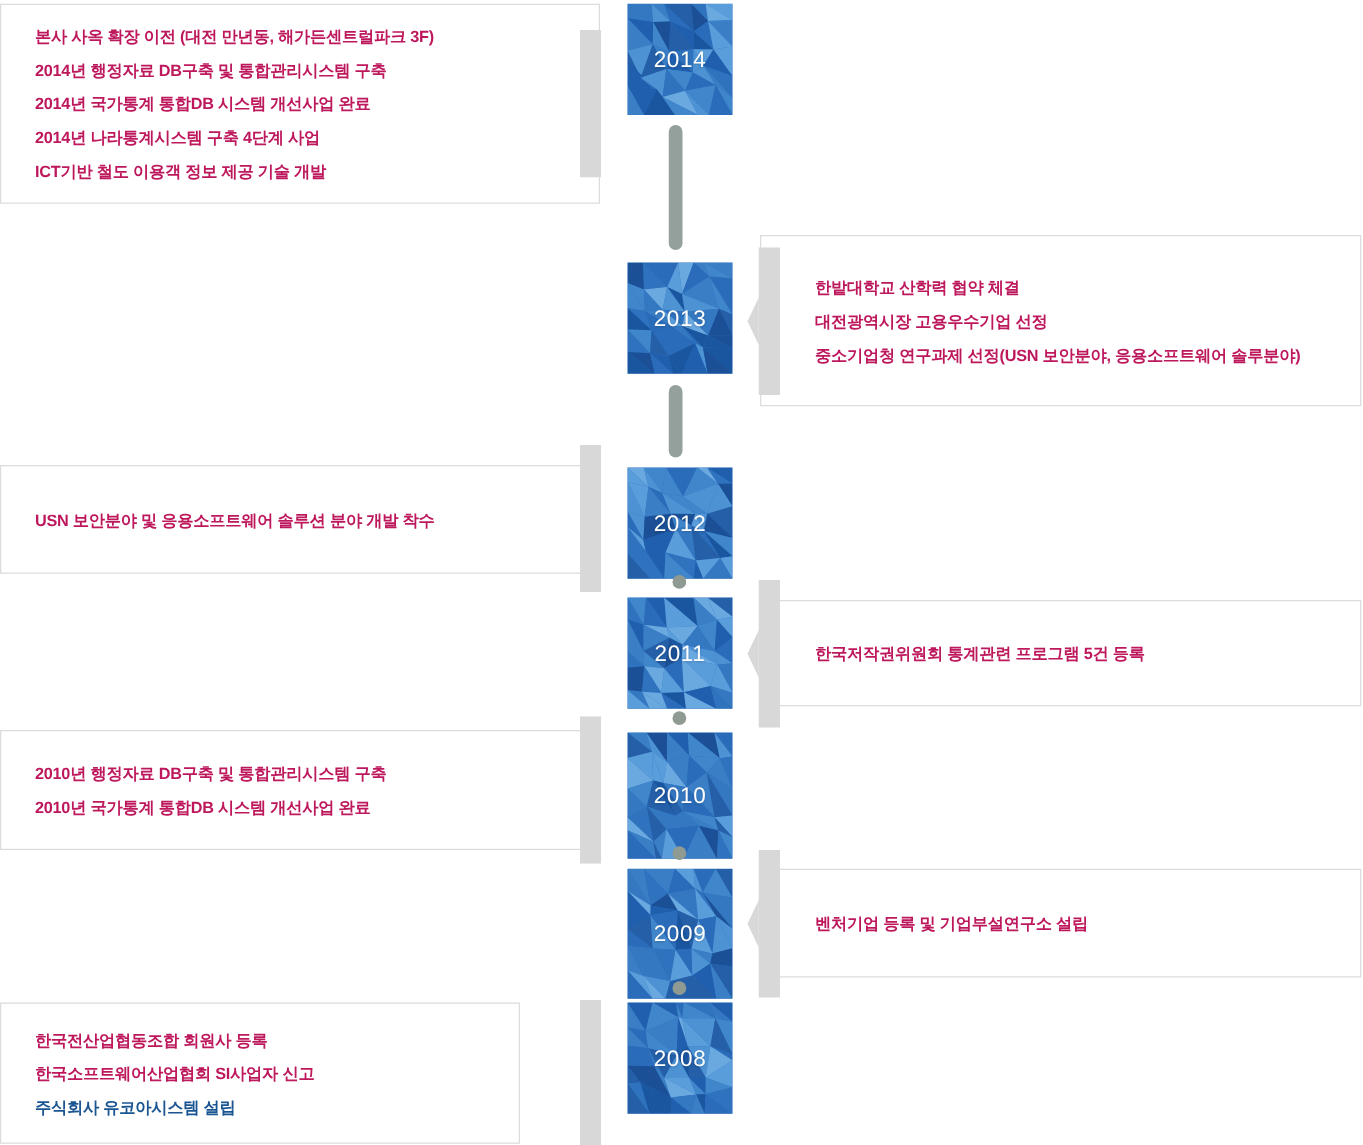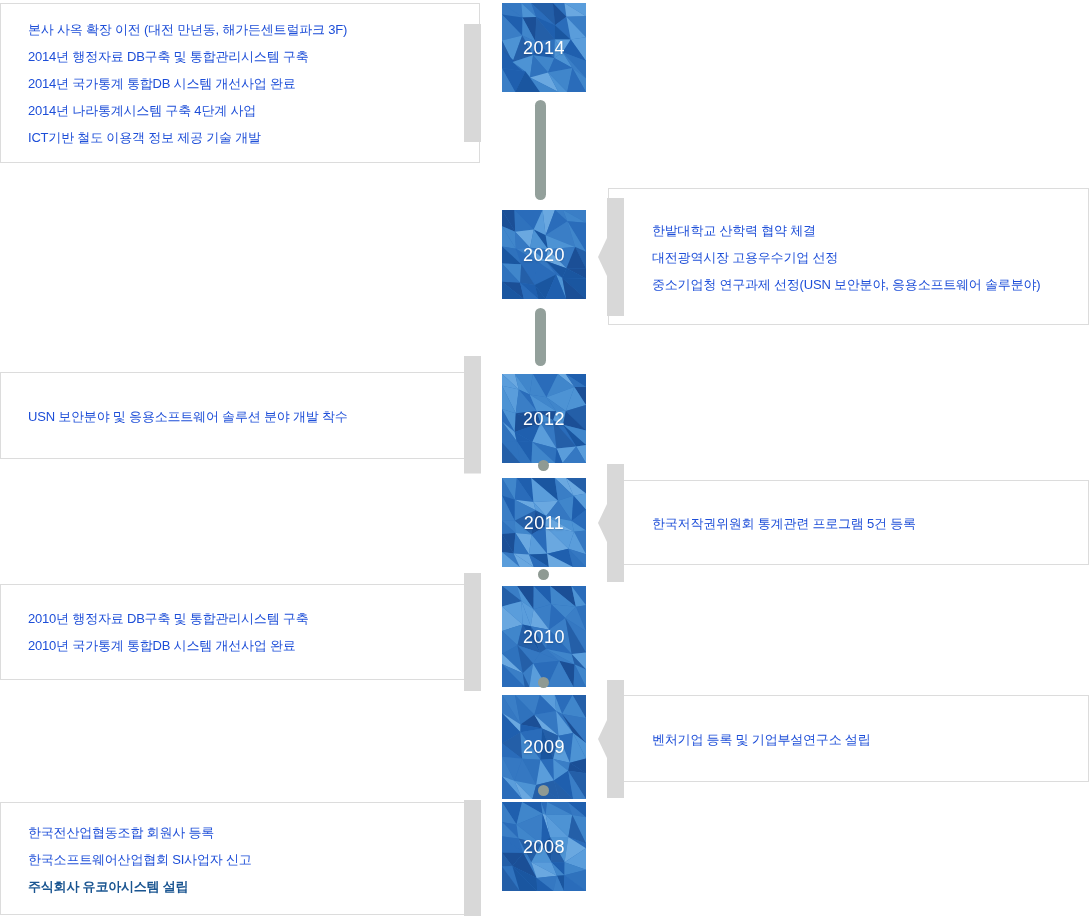--- a/index.html
+++ b/index.html
@@ -33,23 +33,24 @@
     transform: translateY(-50%);
     padding: 0 24px;
     box-sizing: border-box;
   }
   .box-left .lines { padding-left: 27px; padding-right: 20px; }
   .box-right .lines { padding-left: 43px; padding-right: 20px; }
 
   .line {
     font-size: 13px;
     line-height: 27px;
-    color: #1d4ed8;
+    color: #be185d;
     letter-spacing: -0.2px;
     white-space: nowrap;
+    font-weight: bold;
   }
   .line.highlight {
     color: #1a5591;
     font-weight: bold;
   }
 
   
   .tab {
     position: absolute;
     width: 17px;
@@ -244,21 +245,21 @@
         <polygon points="0,71.68 21.88,89 0,89" fill="#1a56a0"></polygon>
         <polygon points="18.12,72.69 32.74,74.89 36.41,89" fill="#1f5fae"></polygon>
         <polygon points="18.12,72.69 36.41,89 21.88,89" fill="#2a6cba"></polygon>
         <polygon points="32.74,74.89 54.06,64.54 43.5,89" fill="#1a56a0"></polygon>
         <polygon points="32.74,74.89 43.5,89 36.41,89" fill="#1a56a0"></polygon>
         <polygon points="54.06,64.54 60.34,67.96 64.15,89" fill="#4d93d4"></polygon>
         <polygon points="54.06,64.54 64.15,89 43.5,89" fill="#1f5fae"></polygon>
         <polygon points="60.34,67.96 84,68.59 84,89" fill="#1a56a0"></polygon>
         <polygon points="60.34,67.96 84,89 64.15,89" fill="#1b4f96"></polygon>
       </svg>
-      <div class="lbl">2020</div>
+      <div class="lbl">2013</div>
     </div>
     <div class="box box-left" style="left: 0px; top: 372px; width: 480px; height: 87px;">
       <div class="lines">
         <div class="line">USN 보안분야 및 응용소프트웨어 솔루션 분야 개발 착수</div>
       </div>
     </div>
     <div class="tab tab-right" style="left: 464px; top: 355.5px; height: 118px;"></div>
     <div class="year" style="left: 502px; top: 374px; height: 89px;">
       <svg viewBox="0 0 84 89" preserveAspectRatio="none" xmlns="http://www.w3.org/2000/svg">
         <polygon points="0,0 12.94,0 16.75,15.42" fill="#6aa8e0"></polygon>
@@ -491,21 +492,21 @@
         <polygon points="12.48,73.33 30.4,89 20.05,89" fill="#6aa8e0"></polygon>
         <polygon points="34.14,77 51.91,73.16 57.14,89" fill="#245fa8"></polygon>
         <polygon points="34.14,77 57.14,89 30.4,89" fill="#245fa8"></polygon>
         <polygon points="51.91,73.16 66.21,64.91 71.12,89" fill="#1f5fae"></polygon>
         <polygon points="51.91,73.16 71.12,89 57.14,89" fill="#245fa8"></polygon>
         <polygon points="66.21,64.91 84,66.96 84,89" fill="#245fa8"></polygon>
         <polygon points="66.21,64.91 84,89 71.12,89" fill="#3a7ec6"></polygon>
       </svg>
       <div class="lbl">2009</div>
     </div>
-    <div class="box box-left" style="left: 0px; top: 802px; width: 480px; height: 113px;">
+    <div class="box box-left" style="left: 0px; top: 802px; width: 416px; height: 113px;">
       <div class="lines">
         <div class="line">한국전산업협동조합 회원사 등록</div>
         <div class="line">한국소프트웨어산업협회 SI사업자 신고</div>
         <div class="line highlight">주식회사 유코아시스템 설립</div>
       </div>
     </div>
     <div class="tab tab-right" style="left: 464px; top: 799.5px; height: 118px;"></div>
     <div class="year" style="left: 502px; top: 802px; height: 89px;">
       <svg viewBox="0 0 84 89" preserveAspectRatio="none" xmlns="http://www.w3.org/2000/svg">
         <polygon points="0,0 20.08,0 14.5,22.61" fill="#1f5fae"></polygon>

